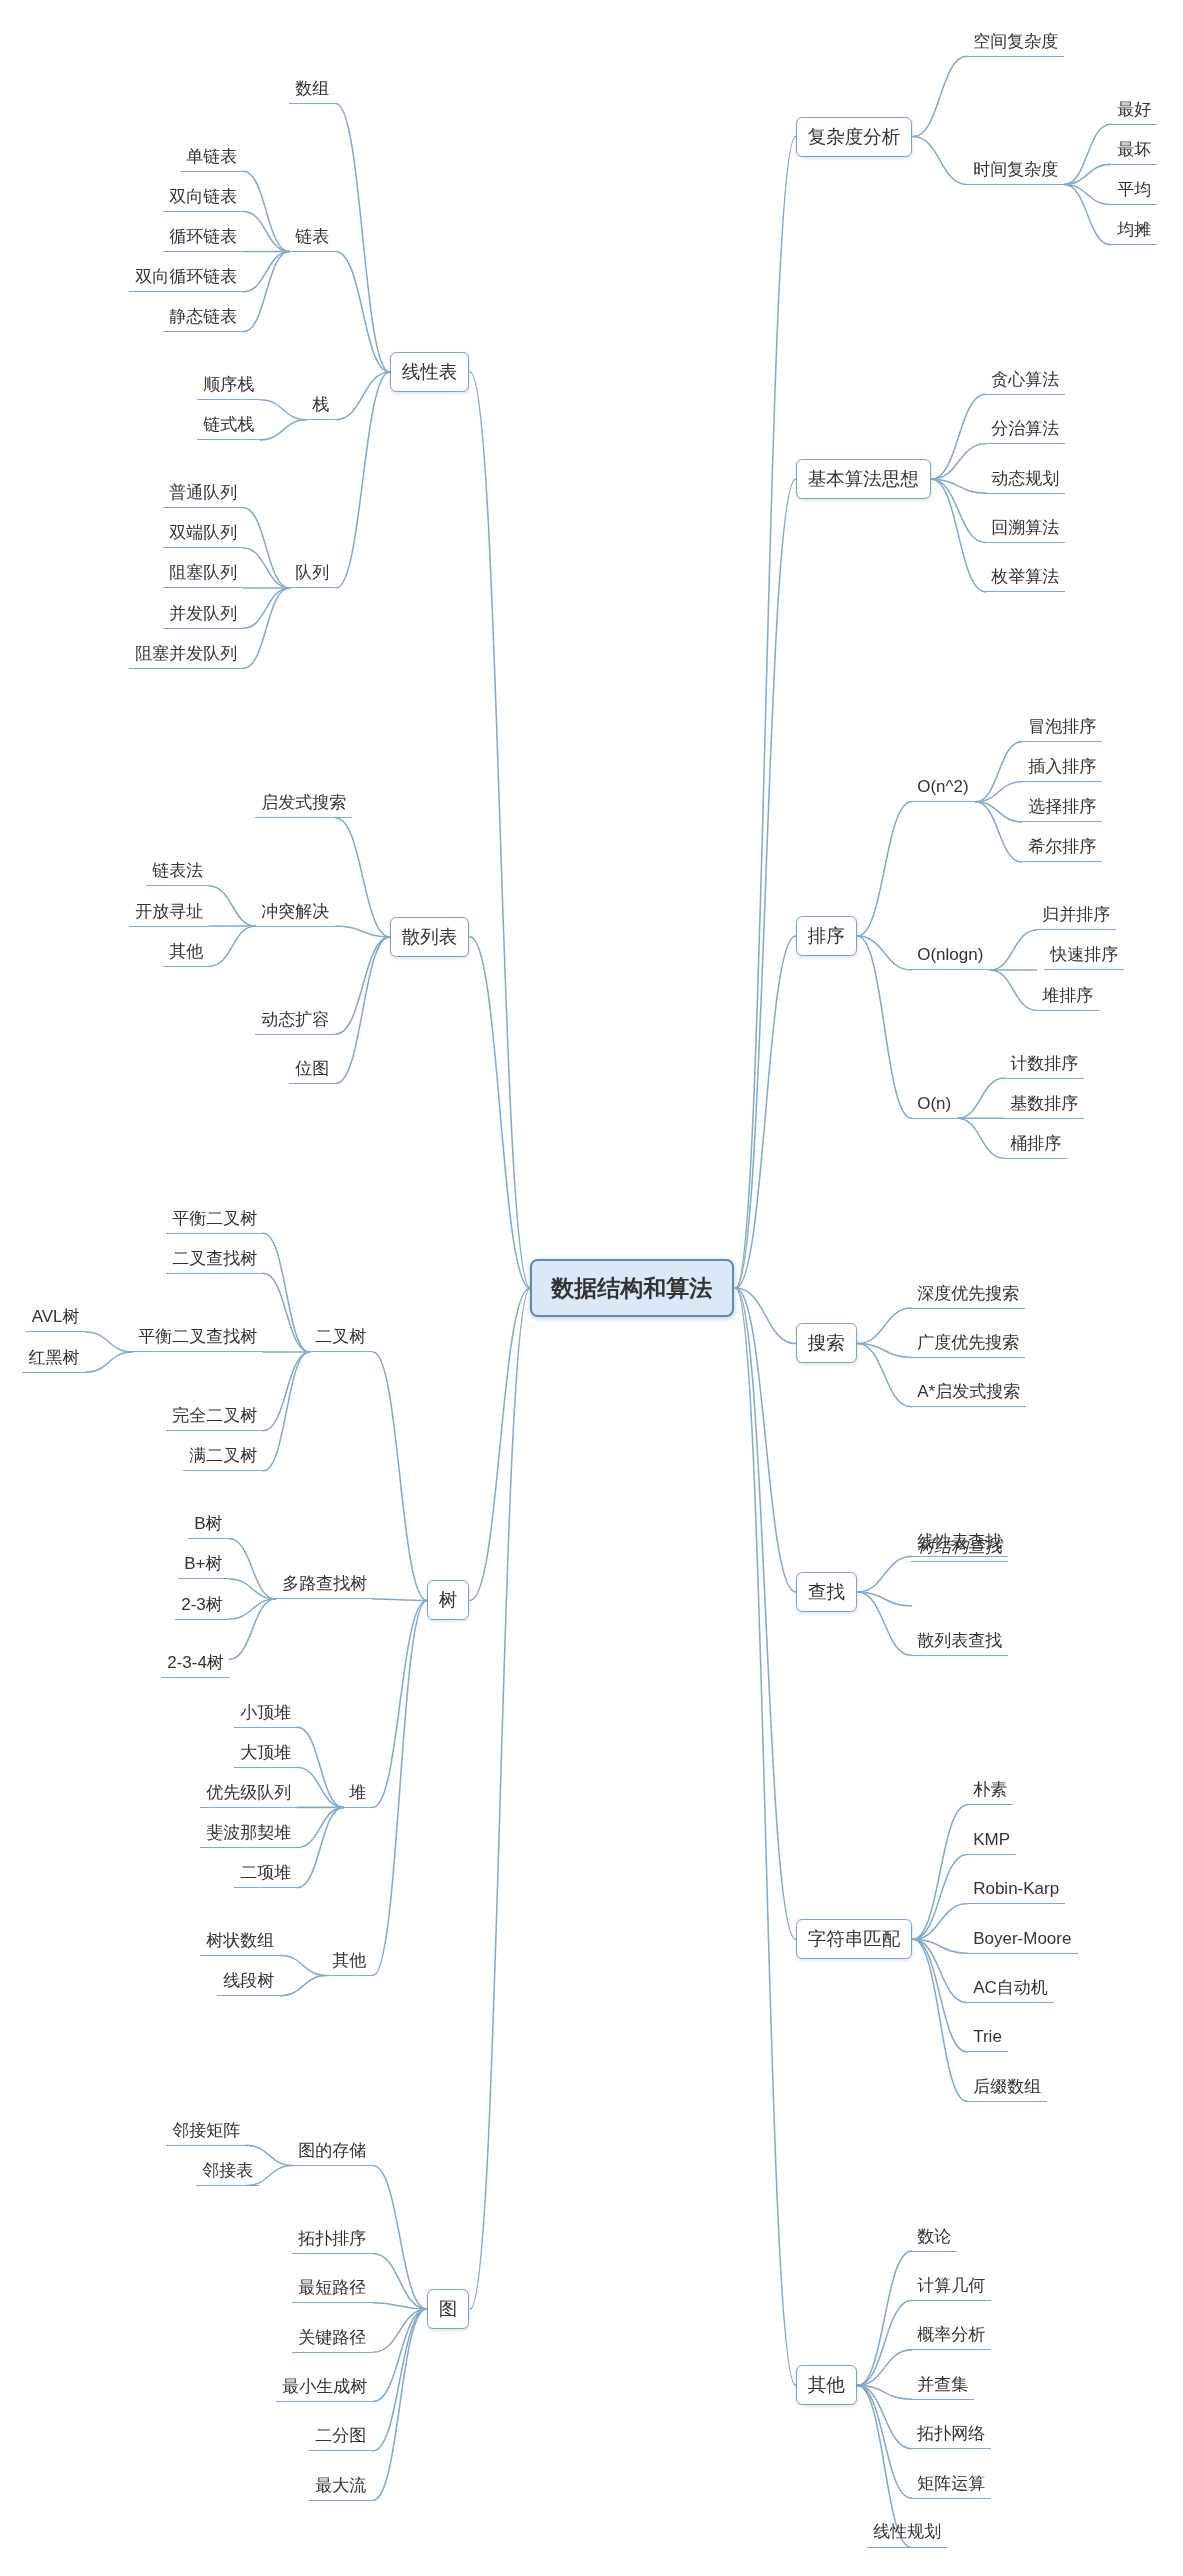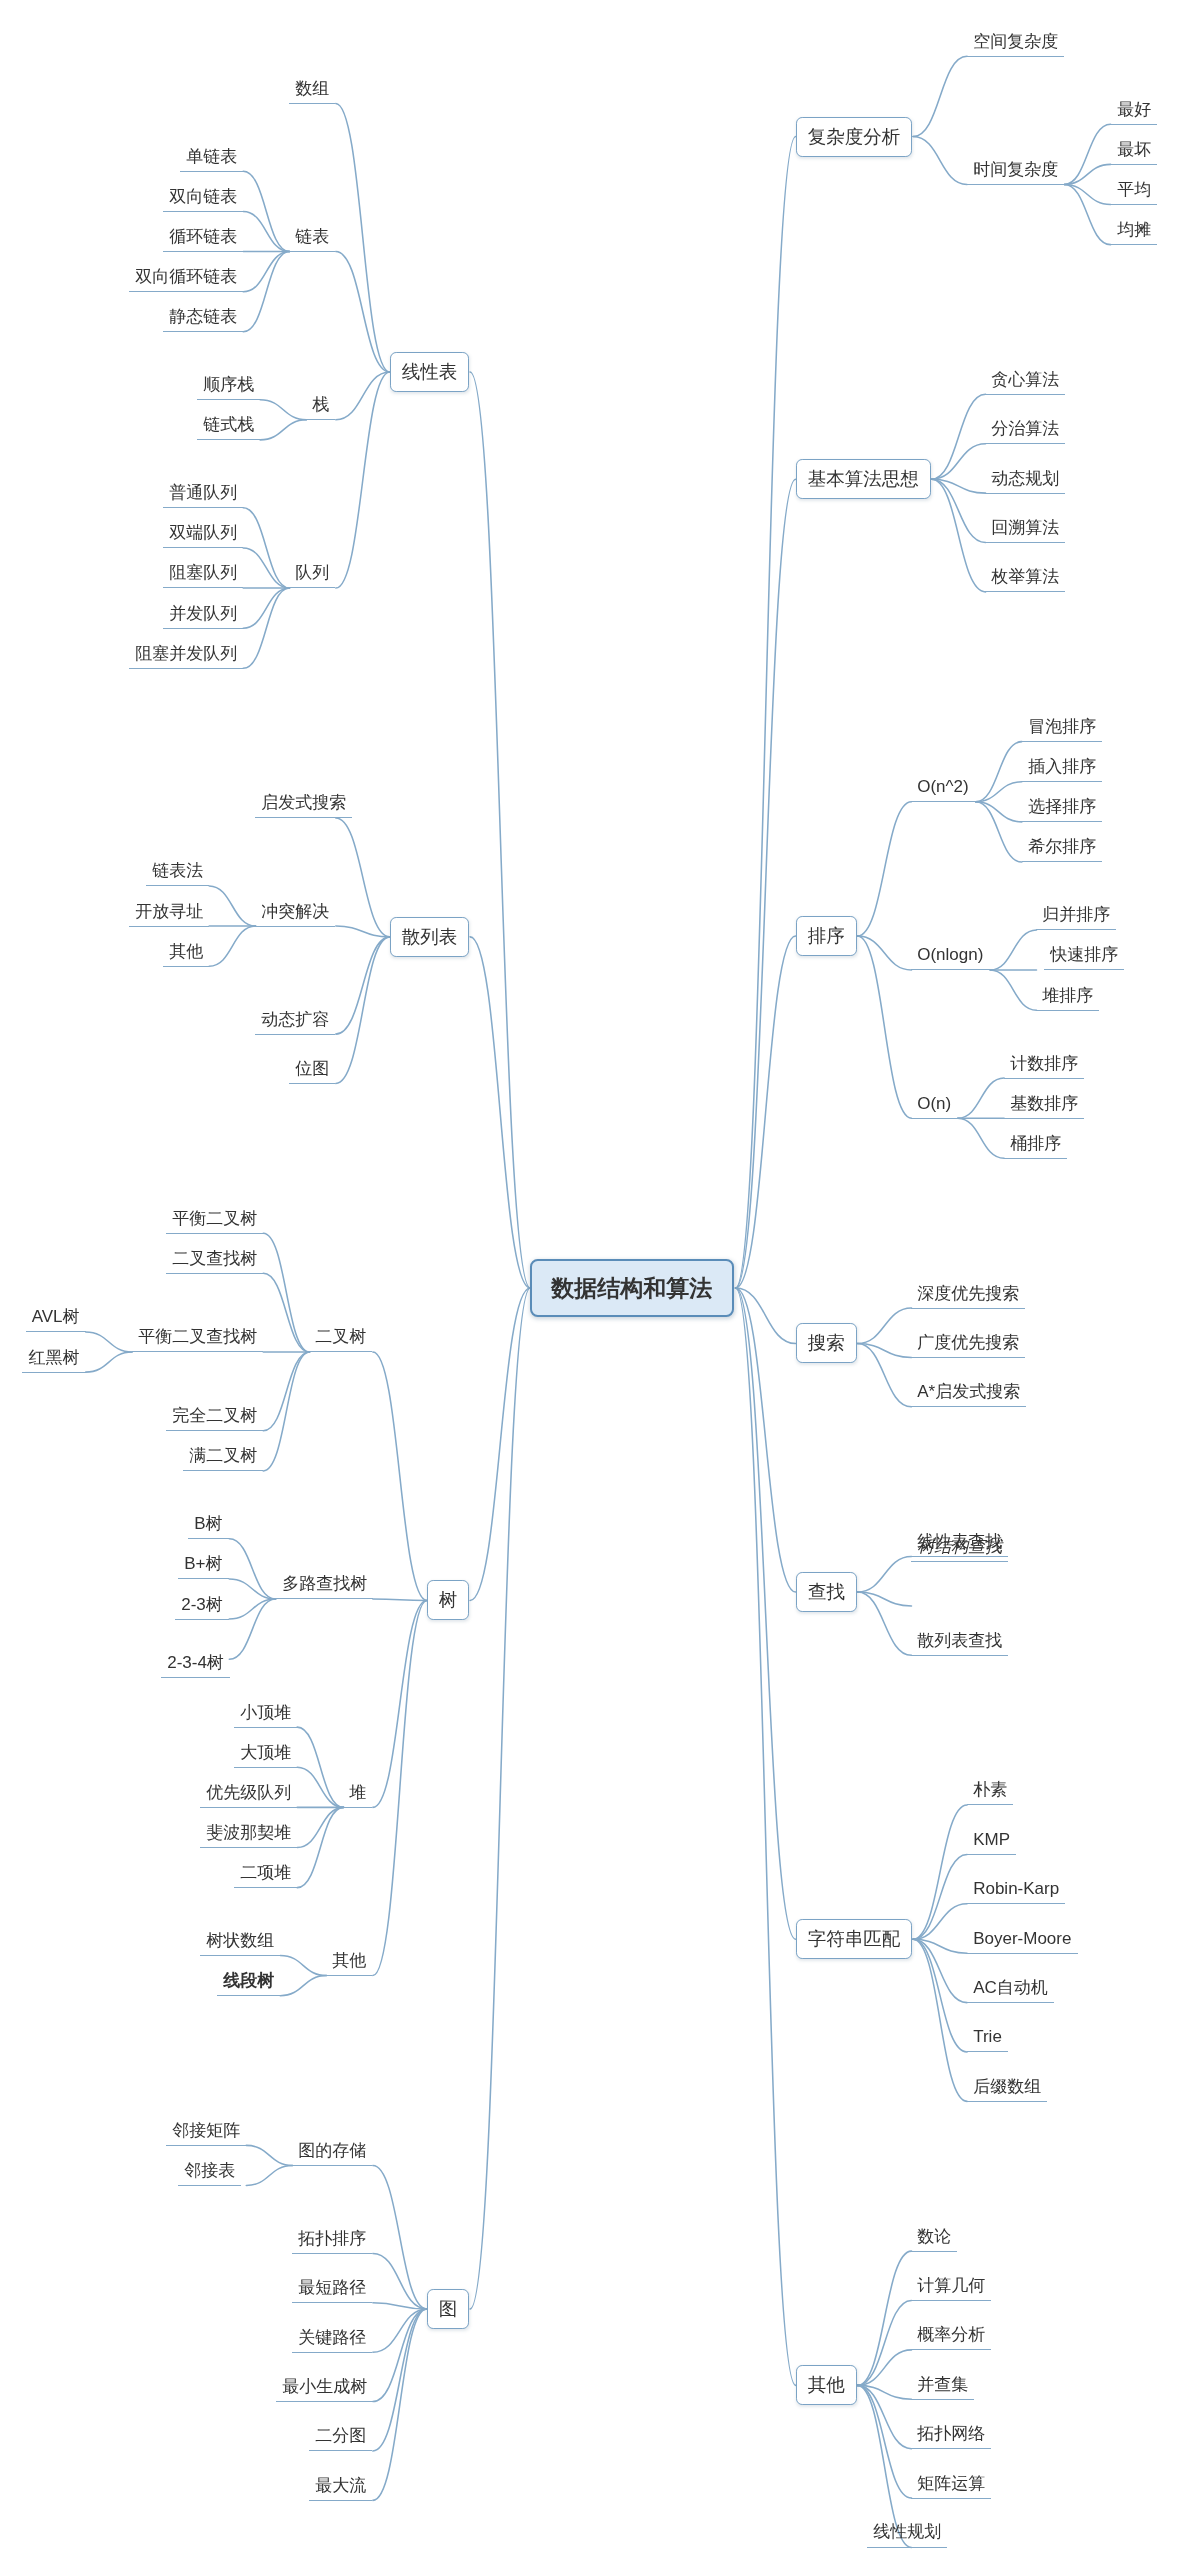--- a/index.html
+++ b/index.html
@@ -242,25 +242,25 @@
     <div class="node sub" style="left: 175px; top: 1591px;">2-3树</div>
     <div class="node sub" style="left: 161px; top: 1631px; margin-top: 18px;">2-3-4树</div>
     <div class="node sub" style="left: 343px; top: 1779px;">堆</div>
     <div class="node sub" style="left: 234px; top: 1699px;">小顶堆</div>
     <div class="node sub" style="left: 234px; top: 1739px;">大顶堆</div>
     <div class="node sub" style="left: 200px; top: 1779px;">优先级队列</div>
     <div class="node sub" style="left: 200px; top: 1819px;">斐波那契堆</div>
     <div class="node sub" style="left: 234px; top: 1859px;">二项堆</div>
     <div class="node sub" style="left: 326px; top: 1947px;">其他</div>
     <div class="node sub" style="left: 200px; top: 1927px;">树状数组</div>
-    <div class="node sub" style="left: 217px; top: 1967px; font-weight: bold;">线段树</div>
+    <div class="node sub" style="left: 217px; top: 1967px;">线段树</div>
     <div class="node main" style="left: 427px; top: 2289px;">图</div>
     <div class="node sub" style="left: 292px; top: 2137px;">图的存储</div>
     <div class="node sub" style="left: 166px; top: 2117px;">邻接矩阵</div>
-    <div class="node sub" style="left: 178px; top: 2157px;">邻接表</div>
+    <div class="node sub" style="left: 196px; top: 2157px;">邻接表</div>
     <div class="node sub" style="left: 292px; top: 2225px;">拓扑排序</div>
     <div class="node sub" style="left: 292px; top: 2274px;">最短路径</div>
     <div class="node sub" style="left: 292px; top: 2324px;">关键路径</div>
     <div class="node sub" style="left: 276px; top: 2373px;">最小生成树</div>
     <div class="node sub" style="left: 309px; top: 2422px;">二分图</div>
     <div class="node sub" style="left: 309px; top: 2472px;">最大流</div>
   </div>
 
 
 </body></html>

